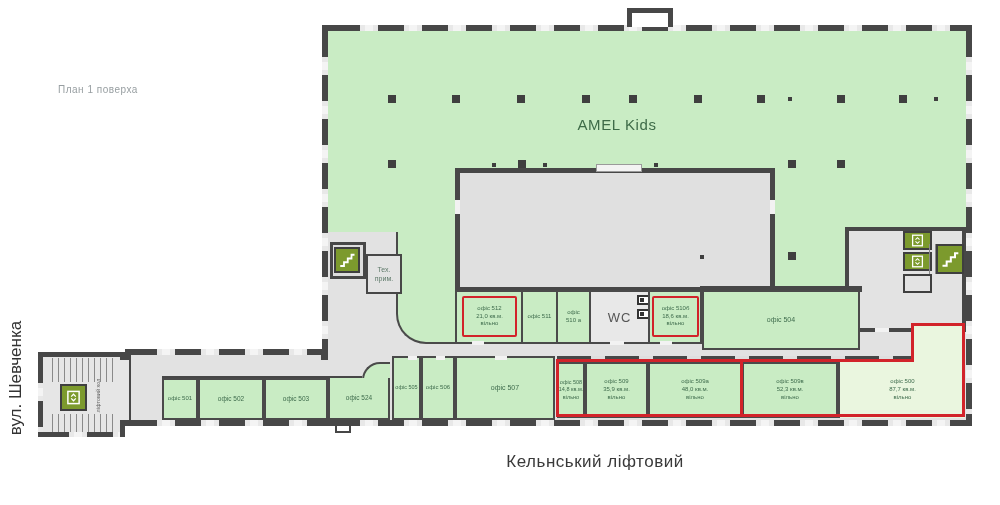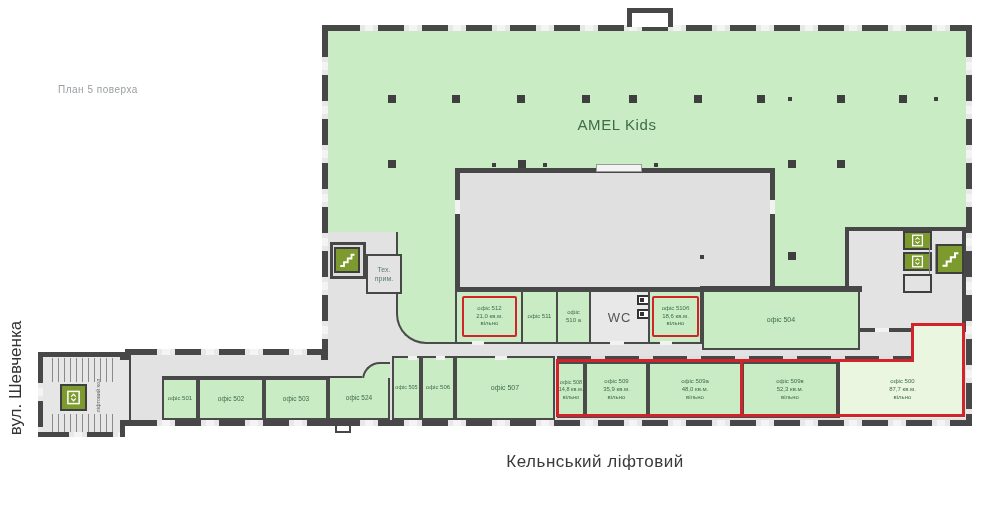--- a/index.html
+++ b/index.html
@@ -24,21 +24,21 @@
   .col8{position:absolute;width:8px;height:8px;background:#3f3f3f;}
   .col4{position:absolute;width:4px;height:4px;background:#3f3f3f;}
   .olive{background:var(--stair-olive,#7c9a2d);border:2px solid #3f3f3f;box-sizing:border-box;
          display:flex;align-items:center;justify-content:center;position:absolute;}
   .hatchV{background:repeating-linear-gradient(90deg,#8a8a8a 0 1px,transparent 1px 6px);}
   .door{position:absolute;background:#f2f2f2;}
 </style>
 </head>
 <body>
 
-<div class="abs" style="left:58px;top:84px;font-size:10px;color:#979ea1;letter-spacing:0.5px;">План 5 поверха</div>
+<div class="abs" style="left:58px;top:84px;font-size:10px;color:#979ea1;letter-spacing:0.5px;">План 1 поверха</div>
 
 <div class="abs" style="left:-63px;top:367px;width:160px;height:22px;text-align:center;font-size:17px;color:#333;
             transform:rotate(-90deg);">вул. Шевченка</div>
 
 <div class="abs" style="left:445px;top:452px;width:300px;text-align:center;font-size:17px;color:#3a3a3a;letter-spacing:0.5px;">Кельнський ліфтовий</div>
 
 <div class="abs" style="left:322px;top:25px;width:650px;height:401px;border:6px solid #474747;background:#e2e2e2;"></div>
 <div class="abs" style="left:125px;top:349px;width:202px;height:77px;border:6px solid #474747;background:#e2e2e2;"></div>
 <div class="abs" style="left:38px;top:352px;width:87px;height:85px;border:5px solid #474747;background:#e6e6e6;"></div>
 

